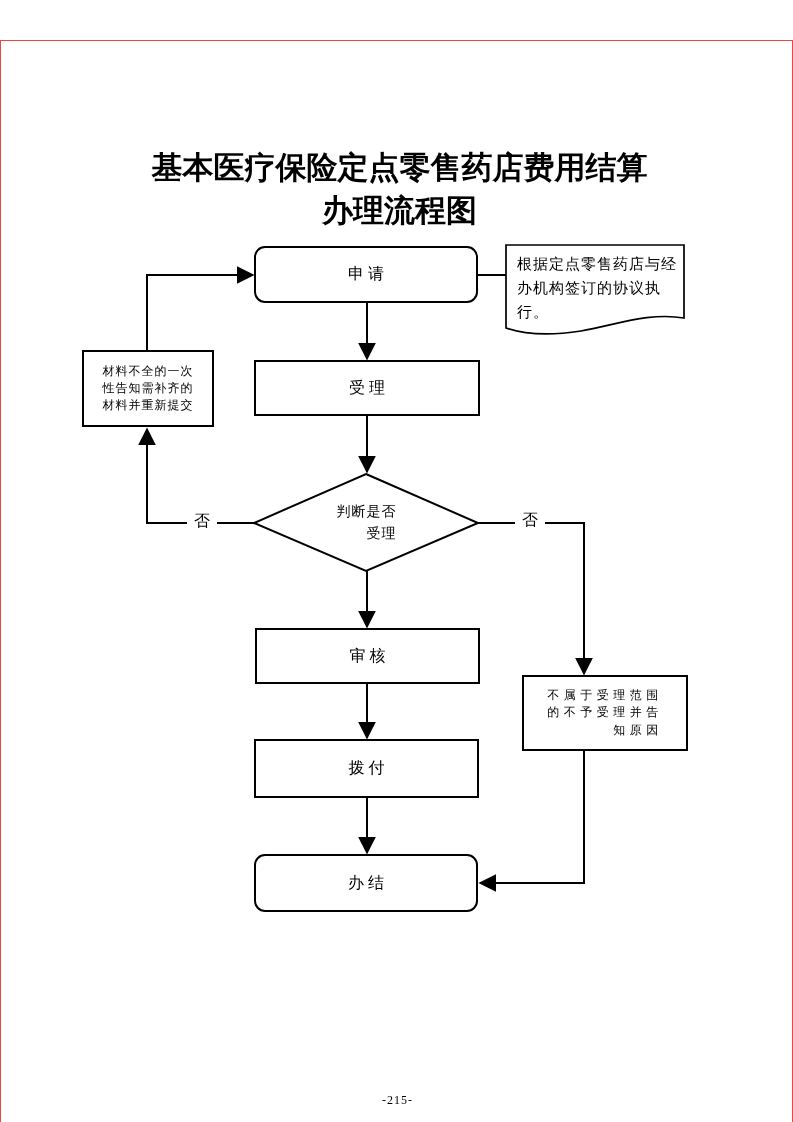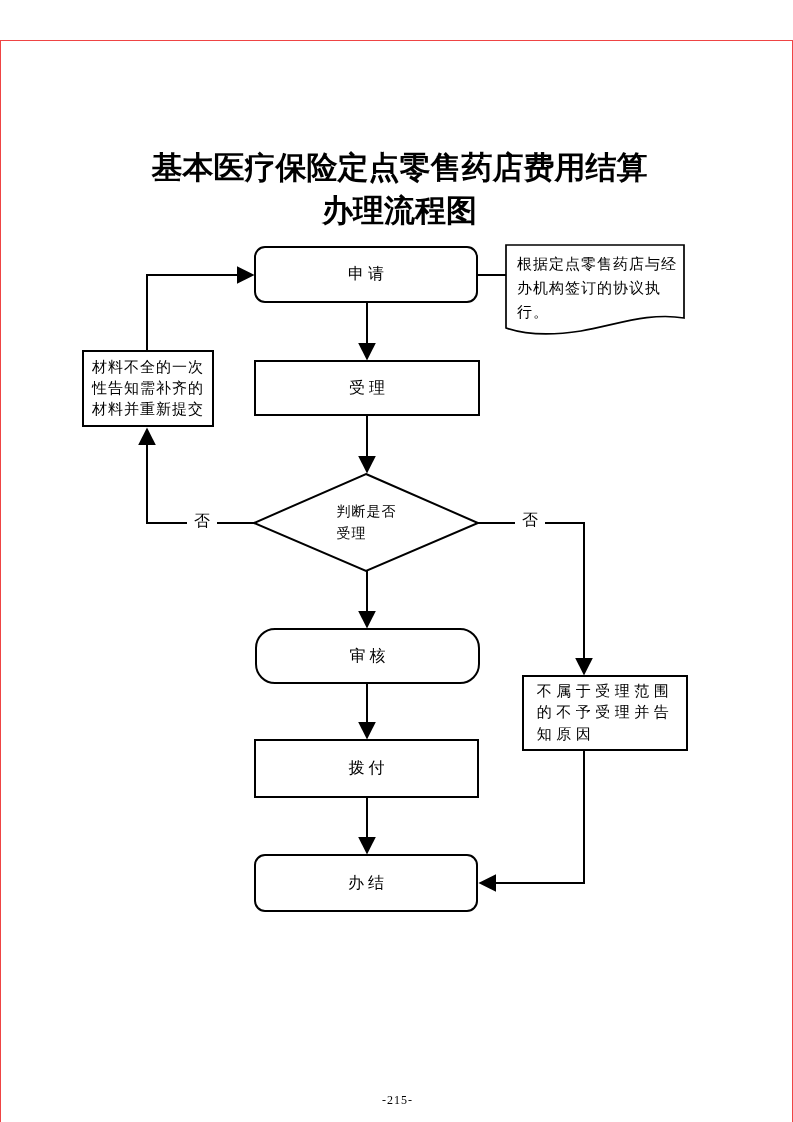--- a/index.html
+++ b/index.html
@@ -18,34 +18,34 @@
   svg.overlay { position:absolute; left:0; top:0; width:793px; height:1122px; }
   svg .conn { stroke:#000; stroke-width:2; fill:none; }
   .node {
     position:absolute; background:#fff; border:2px solid #000;
     display:flex; align-items:center; justify-content:center;
     font-size:16px; letter-spacing:4px; text-indent:4px; line-height:1.3;
   }
   .rounded { border-radius:11px; }
   .node-apply    { left:253px; top:205px; width:224px; height:57px; }
   .node-accept   { left:253px; top:319px; width:226px; height:56px; }
-  .node-review   { left:254px; top:587px; width:225px; height:56px;border-radius:20px; }
+  .node-review   { left:254px; top:587px; width:225px; height:56px; }
   .node-disburse { left:253px; top:698px; width:225px; height:59px; }
   .node-complete { left:253px; top:813px; width:224px; height:58px; }
   .multi {
-    white-space:pre-line; text-align:left; font-size:15px;
+    white-space:pre-line; text-align:right; font-size:12px;
     letter-spacing:1px; text-indent:0; line-height:1.42;
   }
   .node-incomplete { left:81px;  top:309px; width:132px; height:77px; border-width:2.5px; }
   .node-reject     { left:521px; top:634px; width:166px; height:76px; border-width:2.5px;
                      letter-spacing:4.5px; }
   .diamond-label {
     position:absolute; left:300px; top:458px; width:131px; height:48px;
     display:flex; align-items:center; justify-content:center;
-    white-space:pre-line; text-align:left; font-size:14px;
+    white-space:pre-line; text-align:right; font-size:14px;
     letter-spacing:1px; line-height:1.55;
   }
   .note-text {
     position:absolute; left:516px; top:211px; width:166px;
     white-space:pre-line; text-align:left; font-size:15px;
     letter-spacing:1px; line-height:1.6;
   }
   .edge-label {
     position:absolute; background:#fff; font-size:16px;
     padding:0 7px; line-height:22px;

